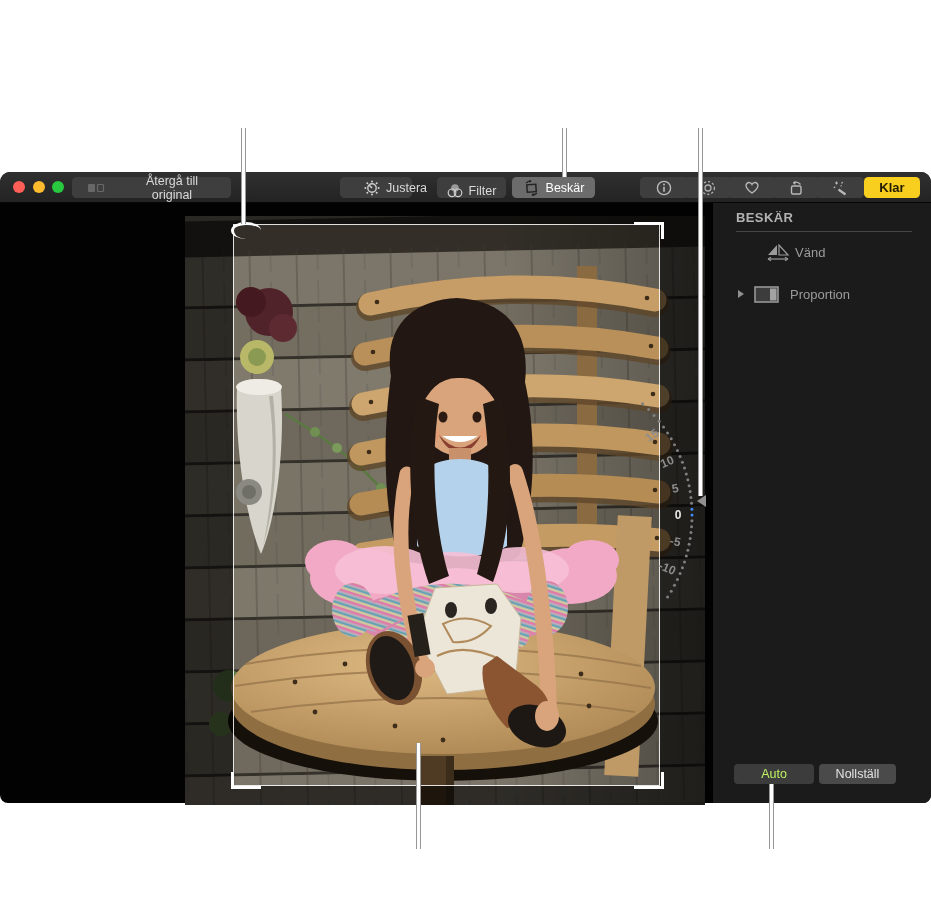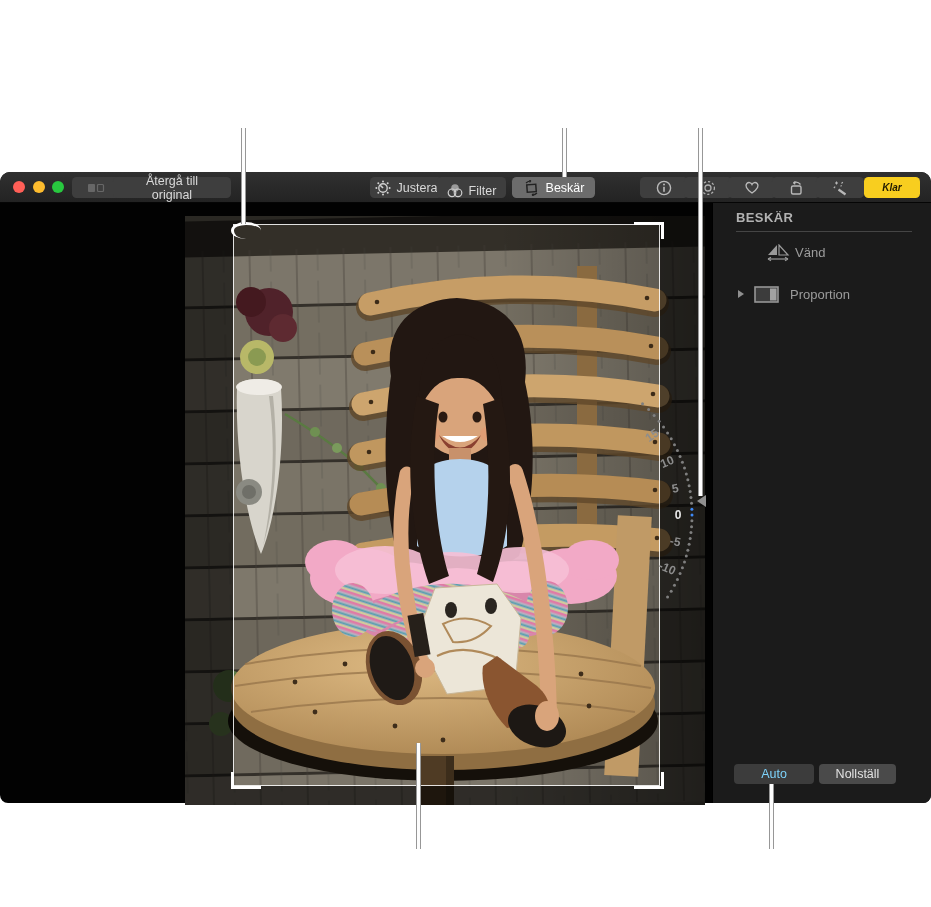--- a/index.html
+++ b/index.html
@@ -13,36 +13,36 @@
            background:linear-gradient(#303030,#232323);border-bottom:1px solid #050505;box-sizing:border-box;}
   .tl{position:absolute;top:9px;width:12px;height:12px;border-radius:50%;}
   .tl.red{left:13px;background:#ff5f57;}
   .tl.yellow{left:33px;background:#fdbc2e;}
   .tl.green{left:52px;background:#28c83f;}
   .tbtn{position:absolute;top:5px;height:21px;background:#3e3e3e;border-radius:4.5px;
         color:#d9d9d9;font-size:12.5px;display:flex;align-items:center;justify-content:center;
         gap:6px;box-sizing:border-box;border:0;padding:0 24px;font-family:inherit;}
   .tbtn svg{display:block;}
   .tbtn.active{background:#6c6c6c;color:#fff;}
-  .tbtn.done{background:#f8ce1f;color:#231c00;font-weight:bold;font-size:10px;font-style:italic;}
+  .tbtn.done{background:#f8ce1f;color:#231c00;font-weight:bold;font-size:13px;}
   .iconbtn{width:36px;}
 
   
   .sidebar{position:absolute;left:712px;top:31px;width:219px;height:600px;background:#1b1b1b;
            border-left:1px solid #000;box-sizing:border-box;}
   .sb-header{position:absolute;left:23px;top:7px;font-size:13px;font-weight:bold;
              color:#b2b2b2;letter-spacing:.4px;}
   .sb-divider{position:absolute;left:23px;top:28px;width:176px;height:1px;background:#454545;}
   .sb-row{position:absolute;left:0;width:219px;height:24px;color:#9c9c9c;font-size:13px;}
   .sb-row .lbl{position:absolute;top:4px;}
   .disclosure{position:absolute;left:25px;top:7px;width:0;height:0;
               border-left:6px solid #8f8f8f;border-top:4.5px solid transparent;border-bottom:4.5px solid transparent;}
   .sb-btn{position:absolute;height:20px;border:0;border-radius:4px;font-size:12.5px;
           font-family:inherit;top:561px;}
-  .sb-btn.auto{left:21px;width:80px;background:#3c3c3c;color:#7dd3fc;}
+  .sb-btn.auto{left:21px;width:80px;background:#3c3c3c;color:#bef264;}
   .sb-btn.reset{left:106px;width:77px;background:#4a4a4a;color:#e2e2e2;}
 
   
   .stage{position:absolute;left:185px;top:216px;width:520px;height:589px;z-index:2;}
   .stage .dim{position:absolute;inset:0;background:rgba(0,0,0,.62);}
   .crop{position:absolute;left:233px;top:224px;width:427px;height:562px;overflow:hidden;z-index:3;}
   .crop svg{position:absolute;left:-48px;top:-8px;}
   .crop-border{position:absolute;left:233px;top:224px;width:427px;height:562px;
                border:1px solid rgba(255,255,255,.85);box-sizing:border-box;z-index:4;pointer-events:none;}
   .handle{position:absolute;width:27px;height:14px;z-index:5;}
@@ -267,21 +267,21 @@
       <button class="tbtn iconbtn" style="left:72px;">
         <span>
           <svg width="18" height="12" viewBox="0 0 18 12" opacity="0.55">
             <rect x="1" y="2" width="7" height="8" rx="1" fill="#8a8a8a"></rect>
             <rect x="10.5" y="2.5" width="6" height="7" rx="1" fill="none" stroke="#8a8a8a" stroke-width="1.2"></rect>
           </svg>
         </span>
       </button>
       <button class="tbtn" style="left:113px;width:118px;">Återgå till original</button>
 
-      <button class="tbtn" style="left:370px;width:72px;">
+      <button class="tbtn" style="left:340px;width:72px;justify-content:space-between;">
         <span>
           <svg width="16" height="16" viewBox="0 0 16 16">
             <circle cx="8" cy="8" r="4.2" fill="none" stroke="#cfcfcf" stroke-width="1.4"></circle>
             <line x1="8" y1="8" x2="5.2" y2="5.2" stroke="#cfcfcf" stroke-width="1.6"></line>
             <g fill="#cfcfcf">
               <circle cx="8" cy="1.4" r="1"></circle>
                 <circle cx="8" cy="14.6" r="1"></circle>
               <circle cx="1.4" cy="8" r="1"></circle>
                 <circle cx="14.6" cy="8" r="1"></circle>
               <circle cx="3.3" cy="3.3" r="1"></circle>

